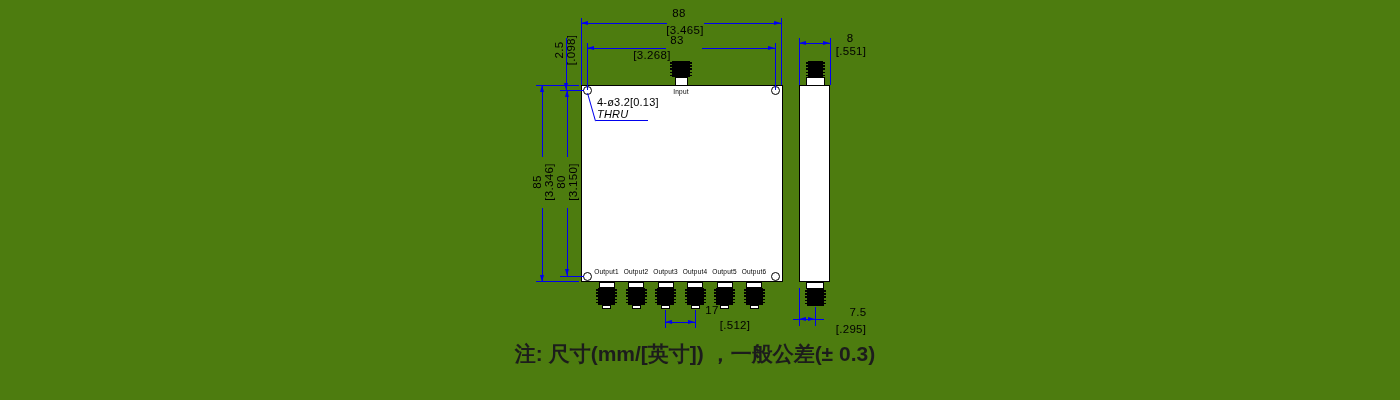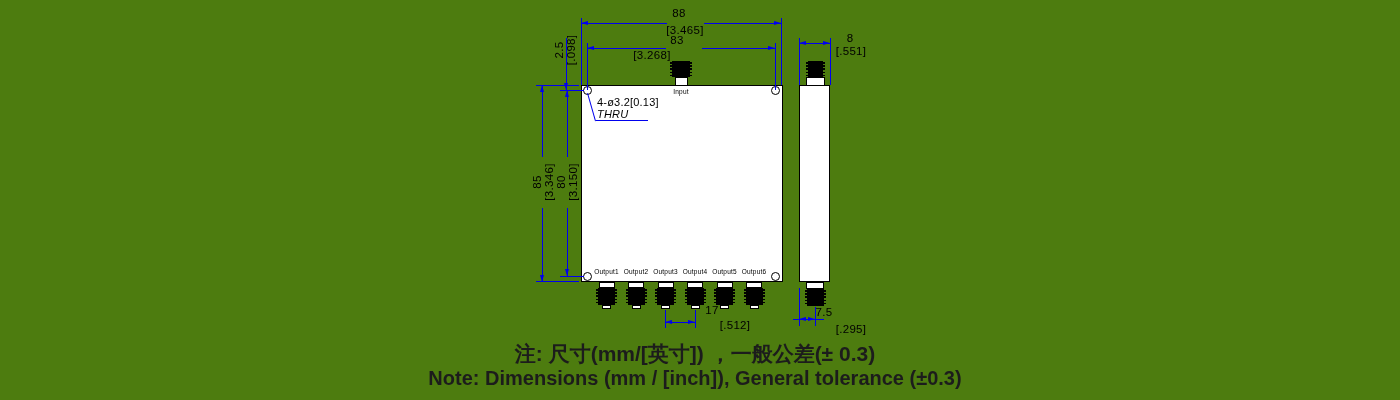--- a/index.html
+++ b/index.html
@@ -170,21 +170,20 @@
   <div class="ar L" style="left:799px;top:40.5px;"></div>
   <div class="ar R" style="left:823px;top:40.5px;"></div>
   <div class="t" style="left:850px;top:38px;">8</div>
   <div class="t" style="left:851px;top:51px;">[.551]</div>
 
   <div class="vl" style="left:799px;top:288px;height:38px;"></div>
   <div class="vl" style="left:815px;top:307px;height:19px;"></div>
   <div class="hl" style="left:793px;top:319px;width:31px;"></div>
   <div class="ar L" style="left:799px;top:316.5px;"></div>
   <div class="ar R" style="left:808px;top:316.5px;"></div>
-  <div class="t" style="left:824px;top:312px;">7.5</div>
+  <div class="t" style="left:858px;top:312px;">7.5</div>
   <div class="t" style="left:851px;top:329px;">[.295]</div>
 
   <div class="notes">
     <div class="note-zh">注: 尺寸(mm/[英寸]) ，一般公差(± 0.3)</div>
-    <div class="note-en">Note: Dimensions (mm / [inch]), General tolerance (±0.3)</div>
   </div>
 
 </div>
 
 </body></html>

